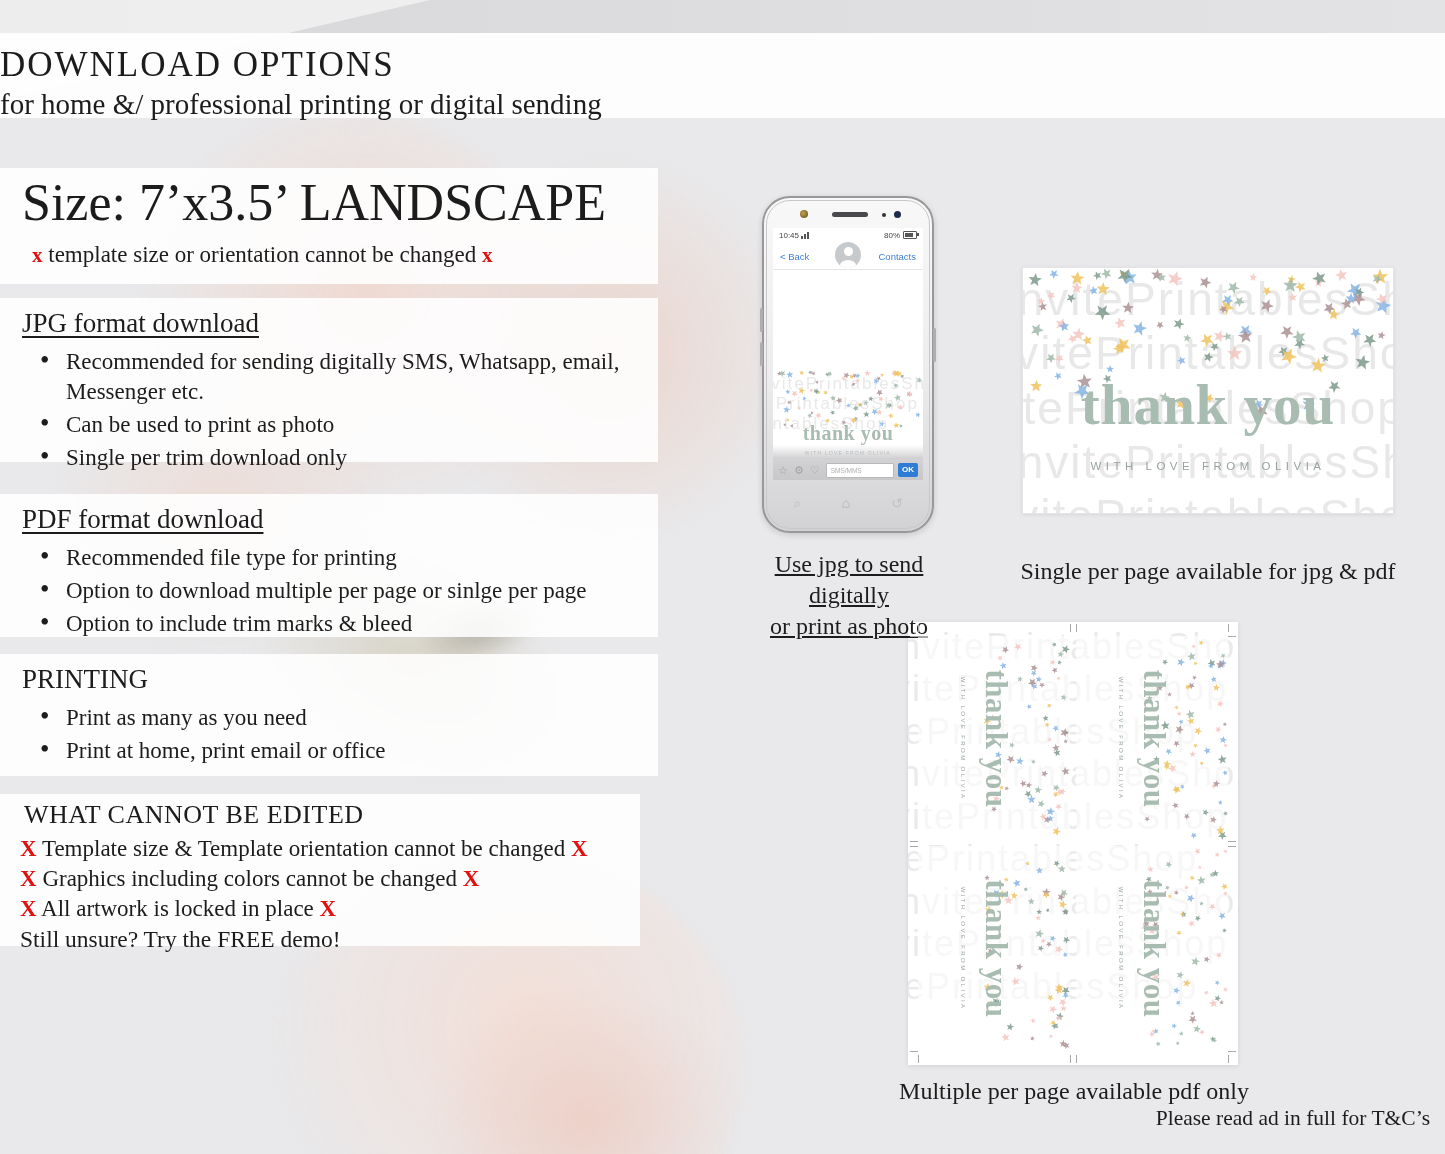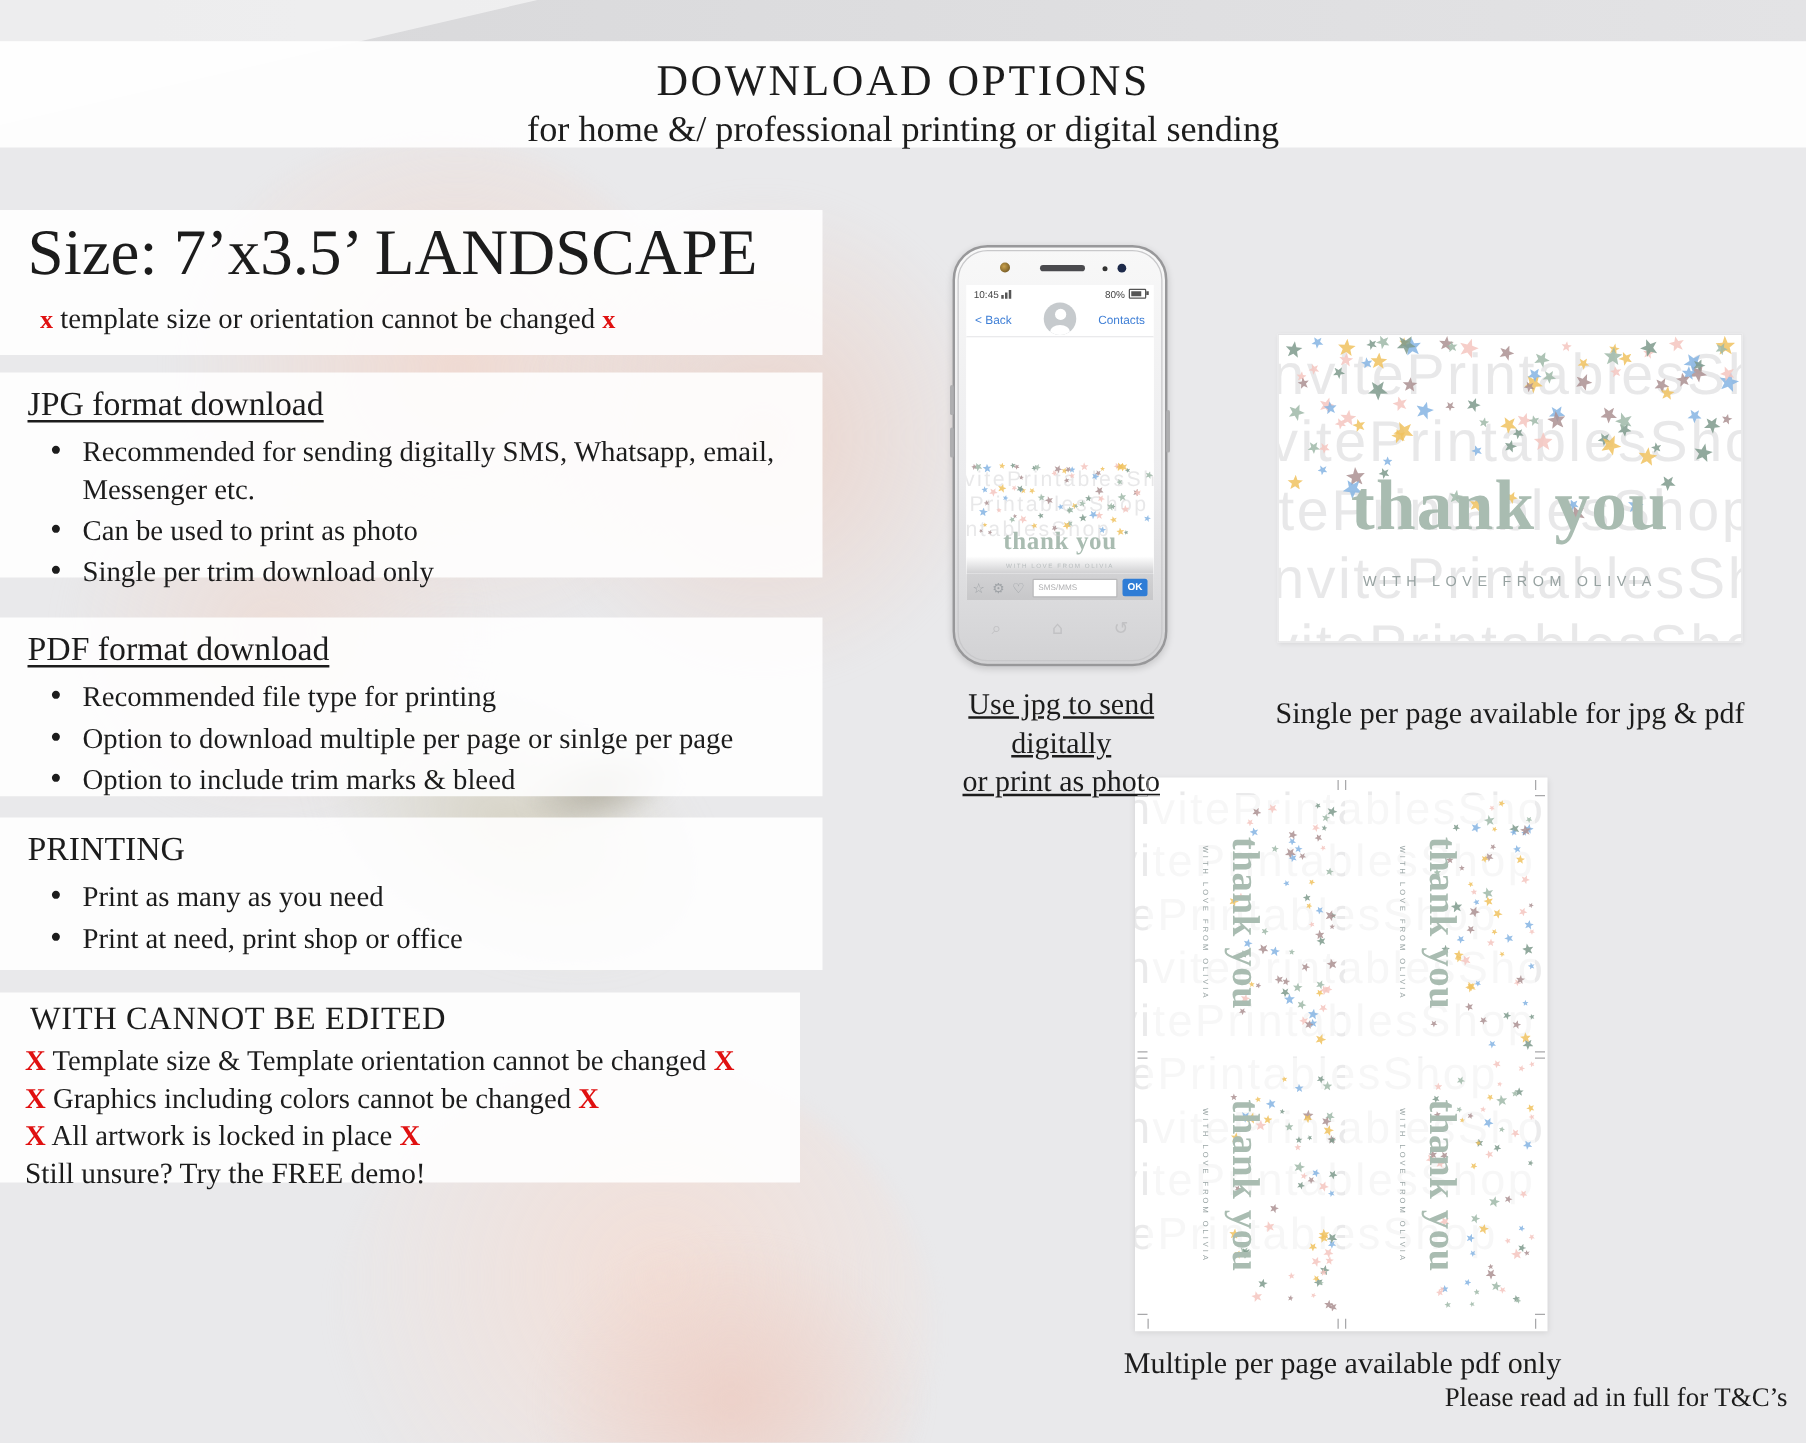--- a/index.html
+++ b/index.html
@@ -24,21 +24,21 @@
     background:radial-gradient(ellipse at 50% 50%,rgba(142,137,117,0.55),rgba(142,137,117,0) 70%);}
   #bg-f4{left:265px;top:850px;width:480px;height:430px;filter:blur(7px);
     background:radial-gradient(ellipse at 55% 40%,rgba(243,222,214,0.95),rgba(243,222,214,0) 72%);}
   #bg-f5{left:430px;top:990px;width:310px;height:260px;filter:blur(9px);
     background:radial-gradient(ellipse at 50% 50%,rgba(236,205,196,0.85),rgba(236,205,196,0) 70%);}
   #top-strip{position:absolute;left:0;top:0;width:100%;height:33px;
     background:linear-gradient(90deg,#d7d7d9,#e3e3e5);}
 
   
   .band{position:absolute;left:0;background:rgba(255,255,255,0.88);box-sizing:border-box;}
-  #header-band{top:33px;width:1445px;height:85px;text-align:center;}
+  #header-band{top:33px;width:1445px;height:85px;}
   #header-band .t1{font-size:35px;letter-spacing:2px;padding-top:12px;}
   #header-band .t2{font-size:29px;margin-top:3px;}
 
   #size-band{top:168px;width:658px;height:116px;padding:4px 0 0 22px;}
   #size-band .t1{font-size:52px;line-height:62px;}
   #size-band .t2{font-size:23px;margin:8px 0 0 10px;}
   .redx{color:#e01010;font-weight:bold;}
   .redx.sm{font-size:21px;}
 
   .sec{position:absolute;left:0;width:658px;background:rgba(255,255,255,0.88);
@@ -179,26 +179,26 @@
   <ul>
       <li>Recommended file type for printing</li>
       <li>Option to download multiple per page or sinlge per page</li>
       <li>Option to include trim marks &amp; bleed</li>
     </ul>
 </div>
 <div class="sec" id="sec-2">
   <div class="sec-h">PRINTING</div>
   <ul>
       <li>Print as many as you need</li>
-      <li>Print at need, print shop or office</li>
+      <li>Print at home, print email or office</li>
     </ul>
 </div>
 
 <div class="band" id="cannot-band">
-  <div class="t1">WITH CANNOT BE EDITED</div>
+  <div class="t1">WHAT CANNOT BE EDITED</div>
   <ul id="cannot-list">
       <li><span class="redx">X</span> Template size &amp; Template orientation cannot be changed <span class="redx">X</span></li>
       <li><span class="redx">X</span> Graphics including colors cannot be changed <span class="redx">X</span></li>
       <li><span class="redx">X</span> All artwork is locked in place <span class="redx">X</span></li>
     </ul>
   <div class="foot">Still unsure? Try the FREE demo!</div>
 </div>
 
 <div id="phone">
   <div class="inner"></div>

